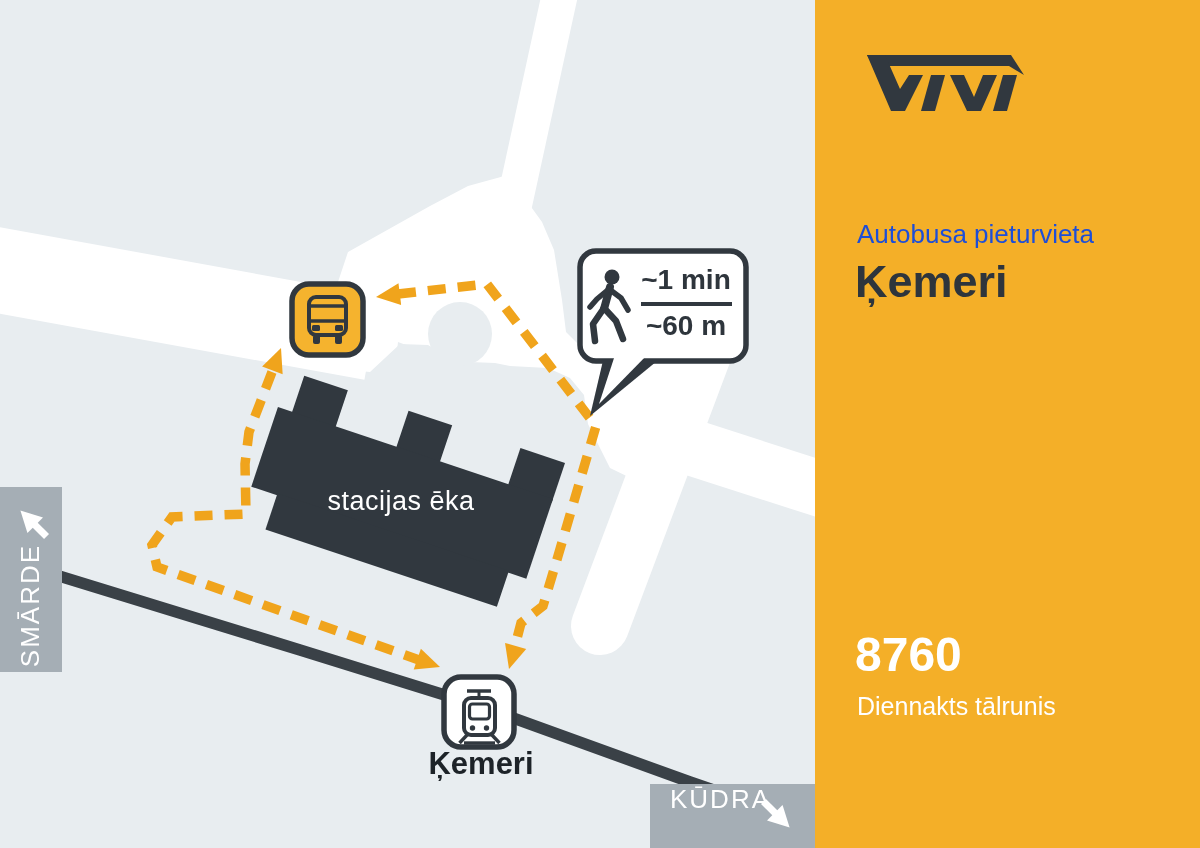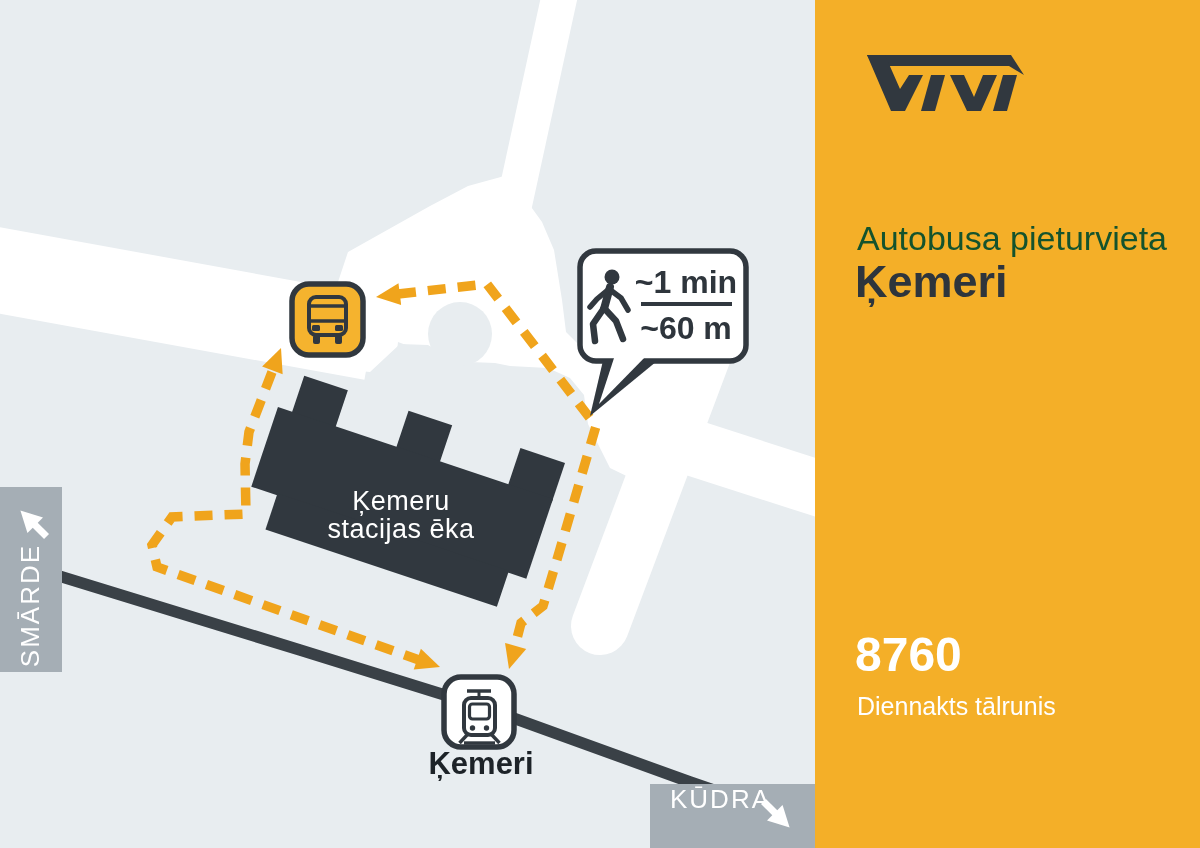--- a/index.html
+++ b/index.html
@@ -8,33 +8,33 @@
     --railway:#3A4147; --text-light:#FFFFFF; --title-dark:#2E353C;
   }
   *{margin:0;padding:0;box-sizing:border-box}
   body{font-family:"Liberation Sans","DejaVu Sans",sans-serif;background:#555}
   .stage{position:relative;width:1200px;height:848px;overflow:hidden;background:var(--map-bg)}
   .map{position:absolute;left:0;top:0;width:815px;height:848px;overflow:hidden}
   .map svg{position:absolute;left:0;top:0}
   .overlay{position:absolute;white-space:nowrap}
   .building-label{left:317px;top:487px;width:168px;text-align:center;color:var(--text-light);
     font-size:27px;line-height:28px;font-weight:400;letter-spacing:.5px}
-  .bubble-text{width:104px;text-align:center;color:var(--title-dark);font-size:32px;font-weight:700}
+  .bubble-text{width:104px;text-align:center;color:var(--title-dark);font-size:28px;font-weight:700}
   .bubble-time{left:634px;top:264px}
   .bubble-divider{left:641px;top:302px;width:91px;height:4px;background:var(--dark)}
   .bubble-dist{left:634px;top:310px}
   .station-label{left:401px;top:746px;width:160px;text-align:center;font-size:31px;font-weight:700;color:#1D2328}
   .sign-label{color:var(--text-light);font-size:26px;font-weight:500;letter-spacing:2px}
   .smarde-wrap{left:0;top:538px;width:62px;height:134px;display:flex;align-items:center;justify-content:center}
   .smarde-wrap span{transform:rotate(-90deg);white-space:nowrap}
   .kudra-wrap{left:650px;top:784px;width:118px;height:60px;display:flex;align-items:flex-start;padding-left:20px}
   .sidebar{position:absolute;left:815px;top:0;width:385px;height:848px;background:var(--sidebar-bg)}
   .sidebar .overlay{position:absolute}
   .logo{left:38px;top:52px;width:178px;height:62px}
-  .subtitle{left:42px;top:219px;font-size:34px;font-weight:500;color:#14532d}
+  .subtitle{left:42px;top:219px;font-size:26px;font-weight:500;color:#1d4ed8}
   .title{left:40px;top:256px;font-size:45px;font-weight:700;color:var(--title-dark)}
   .phone{left:40px;top:627px;font-size:48px;font-weight:700;color:var(--text-light)}
   .phone-label{left:42px;top:692px;font-size:25px;font-weight:400;color:var(--text-light)}
 </style>
 </head>
 <body>
 
 <div class="stage">
 
   <div class="map">
@@ -120,21 +120,20 @@
         <rect x="469.5" y="704" width="20" height="15" rx="3" fill="none" stroke="var(--dark)" stroke-width="3.2"></rect>
         <circle cx="472.5" cy="728" r="2.7" fill="var(--dark)"></circle>
         <circle cx="486.5" cy="728" r="2.7" fill="var(--dark)"></circle>
         <line x1="468" y1="734" x2="459.5" y2="743" stroke="var(--dark)" stroke-width="3.4"></line>
         <line x1="491" y1="734" x2="499.5" y2="743" stroke="var(--dark)" stroke-width="3.4"></line>
         <line x1="464" y1="743" x2="495" y2="743" stroke="var(--dark)" stroke-width="3.4"></line>
       </g>
     </svg>
 
     <div class="overlay building-label">
-      <div>Ķemeru</div>
       <div>stacijas ēka</div>
     </div>
     <div class="overlay bubble-text bubble-time">~1 min</div>
     <div class="overlay bubble-divider"></div>
     <div class="overlay bubble-text bubble-dist">~60 m</div>
     <div class="overlay station-label">Ķemeri</div>
     <div class="overlay smarde-wrap">
       <span class="sign-label">SMĀRDE</span>
     </div>
     <div class="overlay kudra-wrap">

